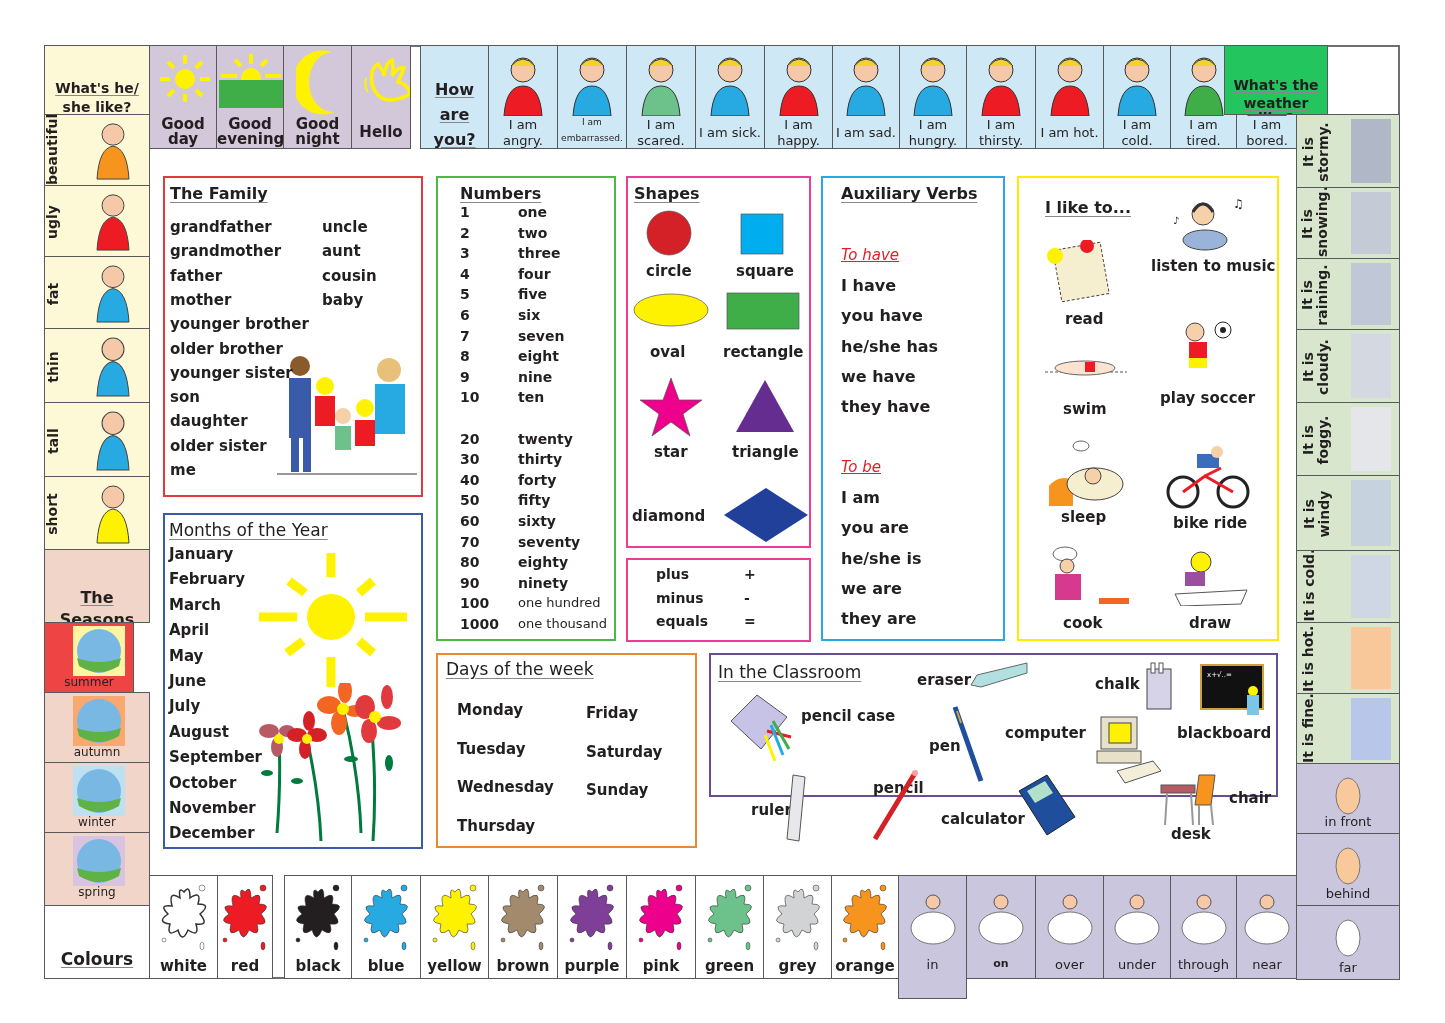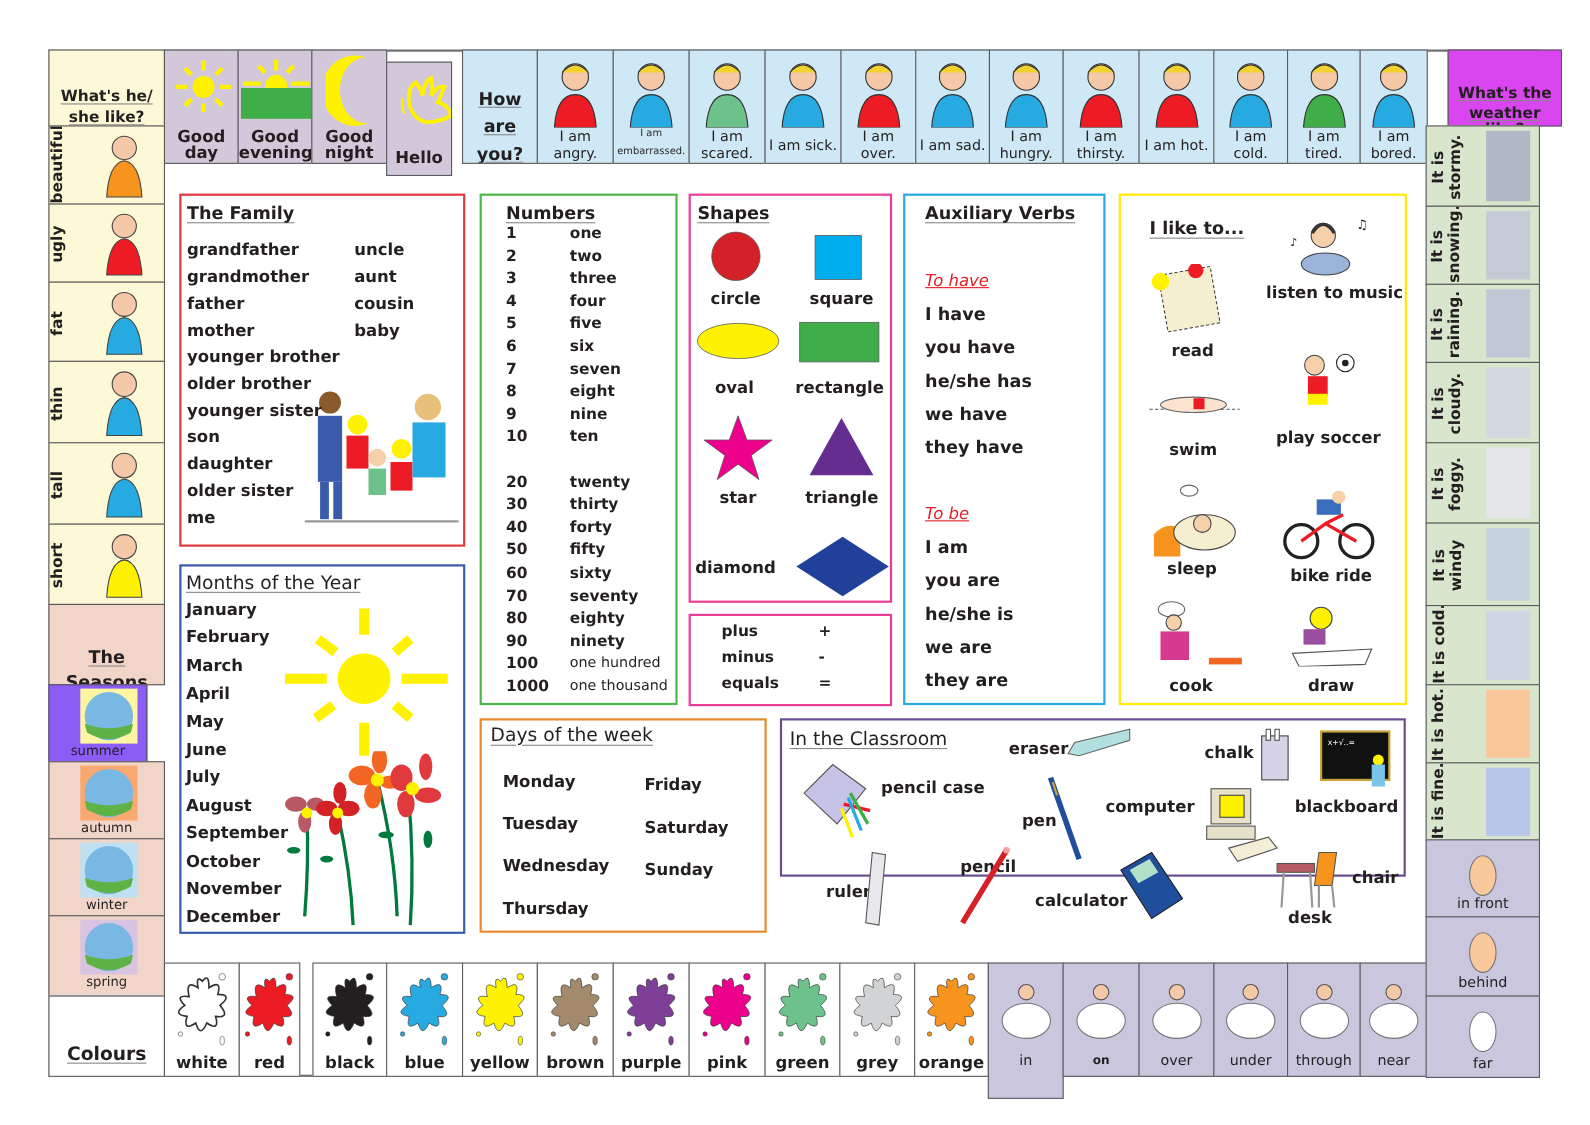--- a/index.html
+++ b/index.html
@@ -56,21 +56,21 @@
   <div class="lbl" style="top:71px;font-size:15px;">Good</div>
   <div class="lbl" style="top:86px;font-size:15px;">evening</div>
 </div>
 <div class="cell" style="left:283px;top:45px;width:69px;height:104px;background:#d3c8da;">
   <svg class="pic" style="left:12px;top:4px;" width="46" height="66" viewBox="0 0 46 66">
     <path d="M36 2 A30 32 0 1 0 38 62 A24 30 0 0 1 36 2 Z" fill="#fff200"></path>
   </svg>
   <div class="lbl" style="top:71px;font-size:15px;">Good</div>
   <div class="lbl" style="top:86px;font-size:15px;">night</div>
 </div>
-<div class="cell" style="left:351px;top:56px;width:60px;height:104px;background:#d3c8da;">
+<div class="cell" style="left:351px;top:45px;width:60px;height:104px;background:#d3c8da;">
   <svg class="pic" style="left:10px;top:8px;" width="52" height="54" viewBox="0 0 52 54">
     <path d="M10 30 Q8 14 16 10 Q22 18 22 22 Q24 8 30 6 Q32 16 30 22 Q36 12 42 14 Q38 24 36 28 Q46 30 48 40 Q38 46 26 46 Q14 44 10 30 Z" fill="none" stroke="#fff200" stroke-width="3.5"></path>
     <path d="M4 24 Q2 32 6 38" fill="none" stroke="#fff200" stroke-width="2"></path>
   </svg>
   <div class="lbl" style="top:79px;font-size:15px;">Hello</div>
 </div>
 
 <div class="cell" style="left:420px;top:45px;width:69px;height:104px;background:#cfe8f5;">
   <div class="lbl u" style="top:18px;font-size:16px;">How</div>
   <div class="lbl u" style="top:43px;font-size:16px;">are</div>
@@ -113,21 +113,21 @@
         </svg></div>
       <div class="lbl" style="top: 80px; font-size: 13px; font-weight: normal;">I am sick.</div>
     </div>
     <div class="cell" style="left: 764px; top: 45px; width: 69px; height: 104px; background: rgb(207, 232, 245);">
       <div class="pic" style="left: 50%; top: 6px; transform: translateX(-50%);"><svg width="50" height="64" viewBox="0 0 50 64">
           <circle cx="25" cy="18" r="12" fill="#f5c9a8" stroke="#333"></circle>
           <path d="M13 14 Q25 0 37 14" fill="#f2d22e" stroke="#333"></path>
           <path d="M6 64 Q8 34 25 34 Q42 34 44 64 Z" fill="#ed1c24" stroke="#333"></path>
         </svg></div>
       <div class="lbl" style="top: 72px; font-size: 13px; font-weight: normal;">I am</div>
-      <div class="lbl" style="top: 88px; font-size: 13px; font-weight: normal;">over.</div>
+      <div class="lbl" style="top: 88px; font-size: 13px; font-weight: normal;">happy.</div>
     </div>
     <div class="cell" style="left: 832px; top: 45px; width: 68px; height: 104px; background: rgb(207, 232, 245);">
       <div class="pic" style="left: 50%; top: 6px; transform: translateX(-50%);"><svg width="50" height="64" viewBox="0 0 50 64">
           <circle cx="25" cy="18" r="12" fill="#f5c9a8" stroke="#333"></circle>
           <path d="M13 14 Q25 0 37 14" fill="#f2d22e" stroke="#333"></path>
           <path d="M6 64 Q8 34 25 34 Q42 34 44 64 Z" fill="#27aae1" stroke="#333"></path>
         </svg></div>
       <div class="lbl" style="top: 80px; font-size: 13px; font-weight: normal;">I am sad.</div>
     </div>
     <div class="cell" style="left: 899px; top: 45px; width: 68px; height: 104px; background: rgb(207, 232, 245);">
@@ -178,21 +178,21 @@
       <div class="pic" style="left: 50%; top: 6px; transform: translateX(-50%);"><svg width="50" height="64" viewBox="0 0 50 64">
           <circle cx="25" cy="18" r="12" fill="#f5c9a8" stroke="#333"></circle>
           <path d="M13 14 Q25 0 37 14" fill="#f2d22e" stroke="#333"></path>
           <path d="M6 64 Q8 34 25 34 Q42 34 44 64 Z" fill="#27aae1" stroke="#333"></path>
         </svg></div>
       <div class="lbl" style="top: 72px; font-size: 13px; font-weight: normal;">I am</div>
       <div class="lbl" style="top: 88px; font-size: 13px; font-weight: normal;">bored.</div>
     </div>
   </div>
 
-<div class="cell" style="left:1316px;top:45px;width:104px;height:70px;background:#d946ef;">
+<div class="cell" style="left:1224px;top:45px;width:104px;height:70px;background:#22c55e;">
   <div class="lbl u" style="top:14px;font-size:14px;">What's the</div>
   <div class="lbl u" style="top:32px;font-size:14px;">weather like?</div>
 </div>
 <div id="weather-col">
     <div class="cell" style="left: 1296px; top: 114px; width: 104px; height: 74px; background: rgb(215, 230, 204);">
       <div class="rot" style="left: -14px; top: 21px; width: 68px; height: 32px; font-size: 14px;">
         <div>It is</div>
         <div>stormy.</div>
       </div>
       <div class="pic" style="left: 54px; top: 4px; width: 40px; height: 64px; background: rgb(176, 184, 200);"></div>
@@ -295,21 +295,21 @@
           <path d="M16 62 Q18 30 32 28 Q46 30 48 62 Z" fill="#fff200" stroke="#444"></path>
         </svg></div>
     </div>
   </div>
 
 <div class="cell" style="left:44px;top:549px;width:106px;height:74px;background:#f2d5c9;">
   <div class="lbl u" style="top:22px;font-size:16px;">The</div>
   <div class="lbl u" style="top:44px;font-size:16px;">Seasons</div>
 </div>
 <div id="seasons-col">
-    <div class="cell" style="left: 44px; top: 622px; width: 90px; height: 71px; background: #8b5cf6;">
+    <div class="cell" style="left: 44px; top: 622px; width: 90px; height: 71px; background: #ef4444;">
       <div class="pic" style="left: 28px; top: 3px; width: 52px; height: 50px; background: rgb(254, 245, 163);"><svg width="52" height="50">
           <circle cx="26" cy="25" r="22" fill="#7ab8e4"></circle>
           <path d="M4 32 Q26 40 48 32 L46 40 Q26 52 6 40 Z" fill="#5fb346"></path>
         </svg></div>
       <div class="lbl" style="top: 53px; font-size: 12px; font-weight: normal;">summer</div>
     </div>
     <div class="cell" style="left: 44px; top: 692px; width: 106px; height: 71px; background: rgb(242, 213, 201);">
       <div class="pic" style="left: 28px; top: 3px; width: 52px; height: 50px; background: rgb(249, 168, 112);"><svg width="52" height="50">
           <circle cx="26" cy="25" r="22" fill="#7ab8e4"></circle>
           <path d="M4 32 Q26 40 48 32 L46 40 Q26 52 6 40 Z" fill="#5fb346"></path>

